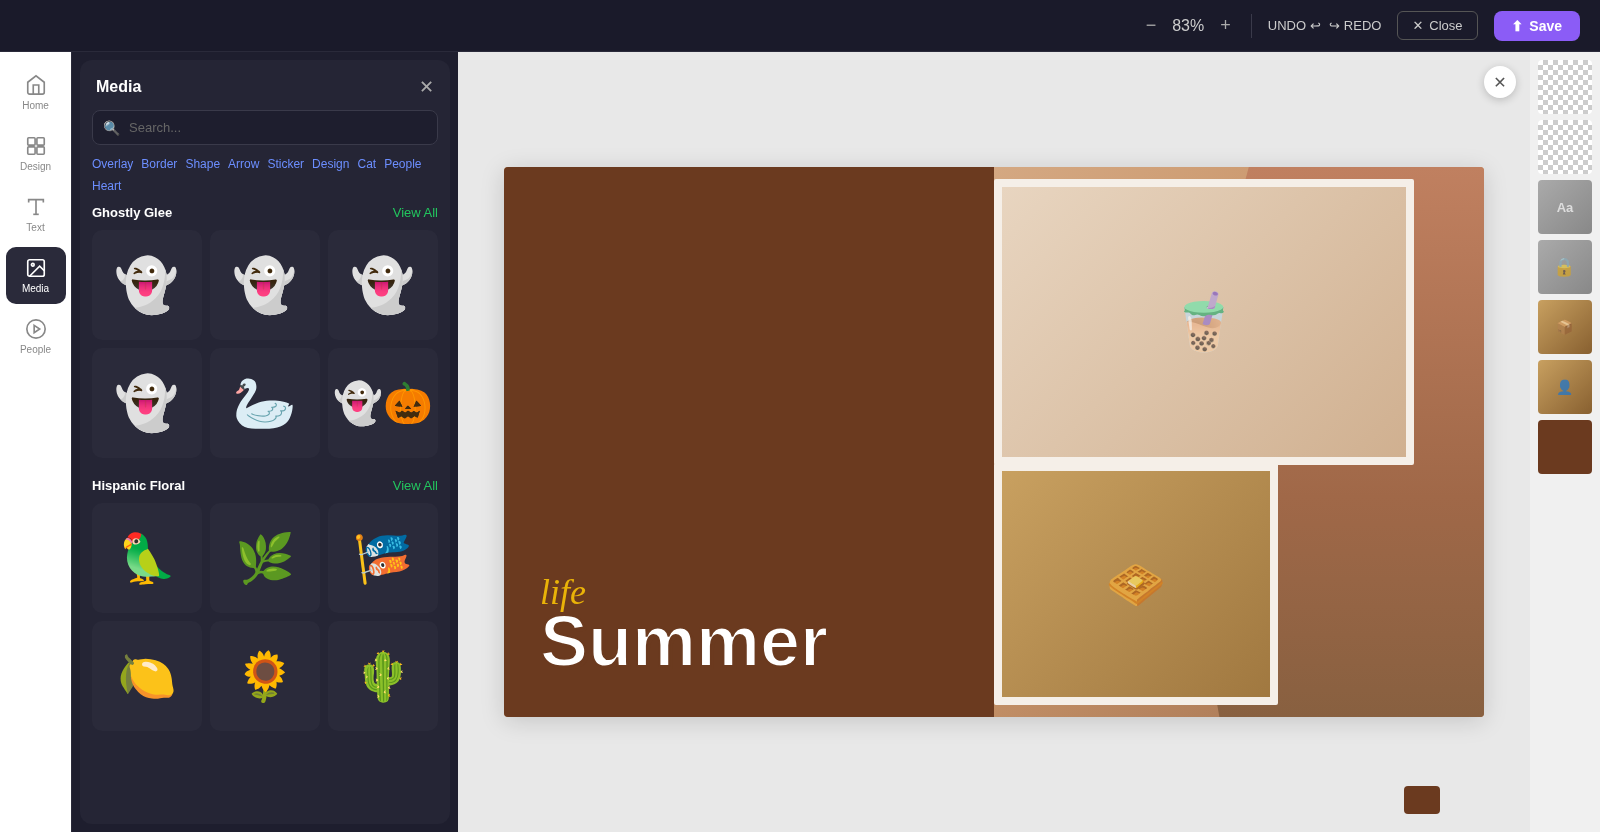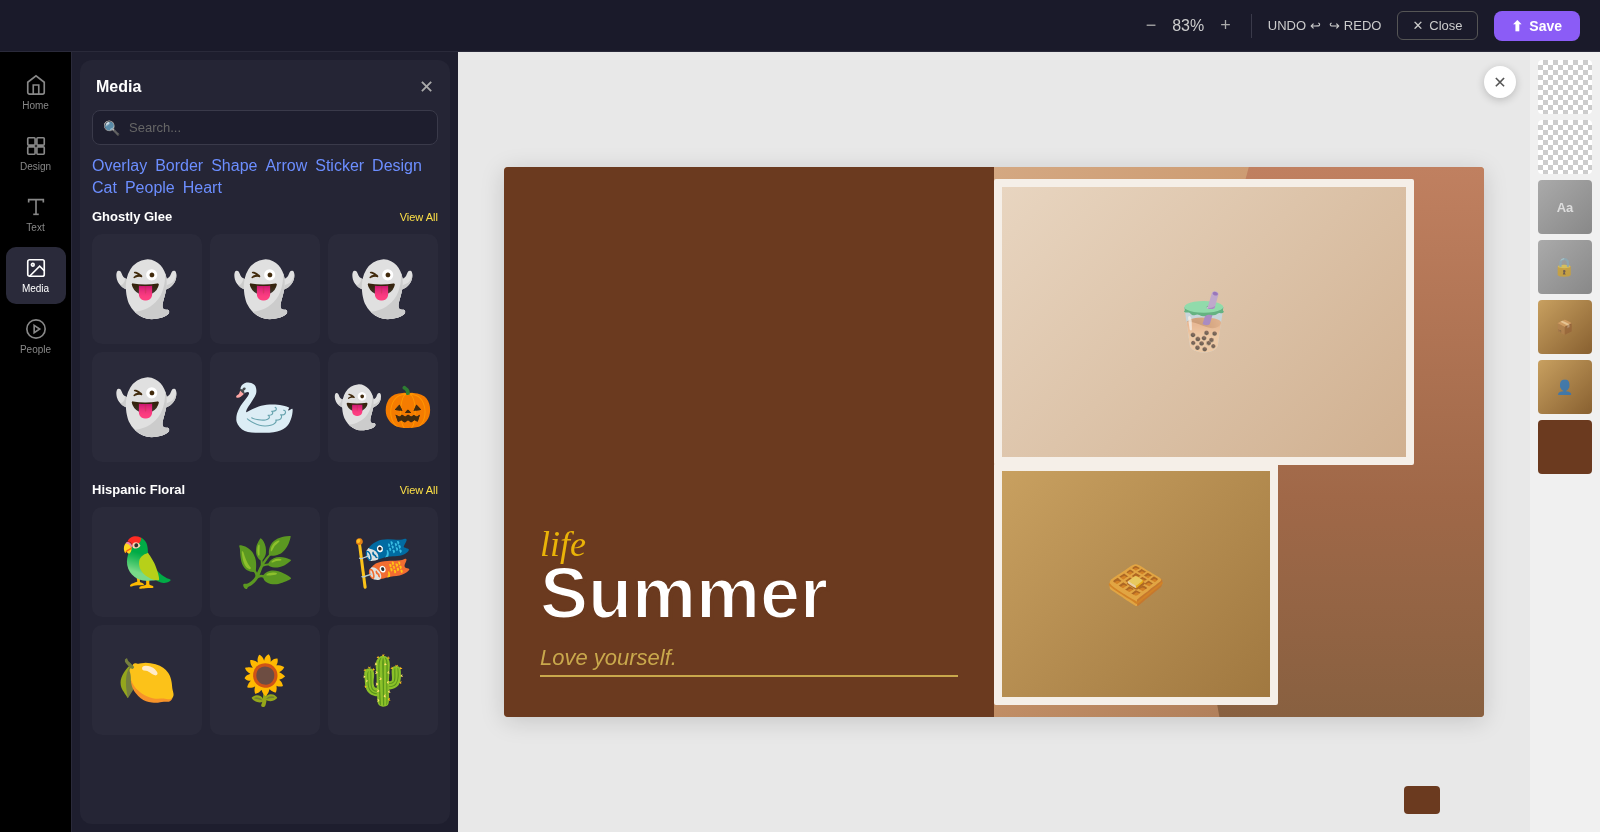--- a/index.html
+++ b/index.html
@@ -92,21 +92,21 @@
     
     .main-layout {
       display: flex;
       flex: 1;
       overflow: hidden;
     }
 
     
     .icon-sidebar {
       width: 72px;
-      background: #000000;
+      background: #ffffff;
       display: flex;
       flex-direction: column;
       align-items: center;
       padding: 12px 16px;
       gap: 4px;
       border-right: 1px solid #2a2a3a;
     }
     .sidebar-icon-item {
       display: flex;
       flex-direction: column;
@@ -213,21 +213,21 @@
       font-size: 14px;
     }
     .tags-row {
       padding: 0 12px 12px;
       display: flex;
       flex-wrap: wrap;
       gap: 4px;
     }
     .tag-link {
       color: #6c8eff;
-      font-size: 16px;
+      font-size: 12px;
       cursor: pointer;
       text-decoration: none;
     }
 
     .panel-scroll {
       flex: 1;
       overflow-y: auto;
       padding: 0 12px 12px;
     }
     .panel-scroll::-webkit-scrollbar { width: 4px; }
@@ -238,22 +238,22 @@
       display: flex;
       justify-content: space-between;
       margin-bottom: 10px;
     }
     .section-title {
       color: #fff;
       font-size: 13px;
       font-weight: 700;
     }
     .view-all-btn {
-      color: #fde047;
-      font-size: 11px;
+      color: #22c55e;
+      font-size: 13px;
       background: none;
       border: none;
       cursor: pointer;
     }
     .sticker-grid {
       display: grid;
       grid-template-columns: repeat(3, 1fr);
       gap: 8px;
       margin-bottom: 20px;
     }
@@ -602,21 +602,20 @@
 
   <div class="canvas-area">
     <button class="close-canvas-btn">✕</button>
 
     <div class="canvas-frame">
       <div class="canvas-inner">
 
         <div class="canvas-left">
           <div class="canvas-text-life">life</div>
           <div class="canvas-text-summer">Summer</div>
-          <div class="canvas-text-love">Love yourself.</div>
         </div>
 
         <div class="canvas-right">
           <div class="canvas-bg-woman">
 
             <div style="position:absolute;top:0;left:40%;right:0;bottom:0;background:linear-gradient(180deg, #c08060 0%, #a06848 60%, #886040 100%);clip-path:polygon(20% 0%, 100% 0%, 100% 100%, 10% 100%, 0% 70%, 5% 30%);"></div>
           </div>
 
           <div class="photo-frame-top">
             <div style="display:flex;align-items:center;justify-content:center;flex-direction:column;color:#886040;opacity:0.7;">

